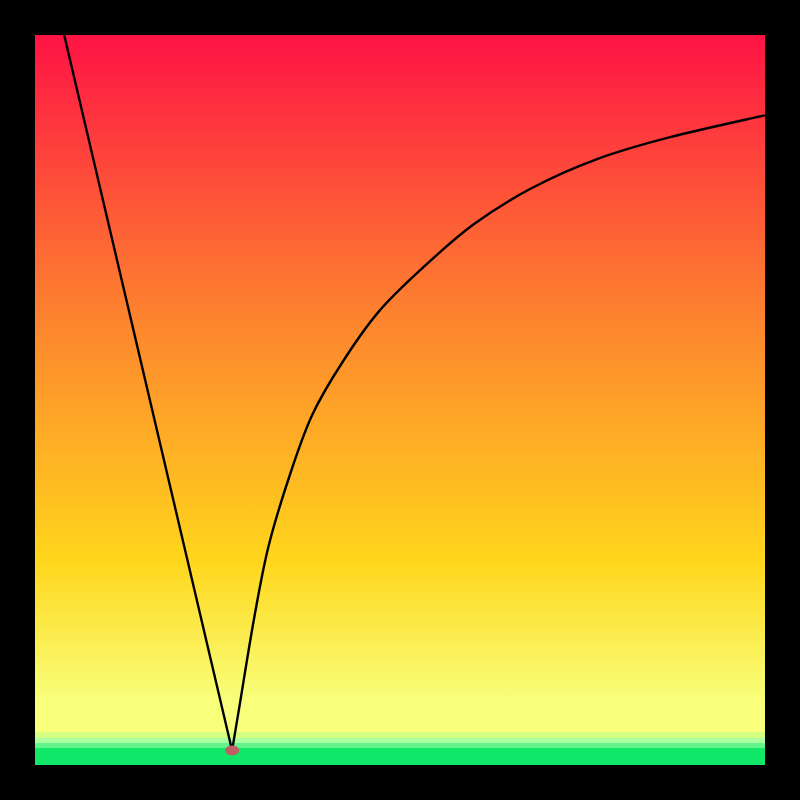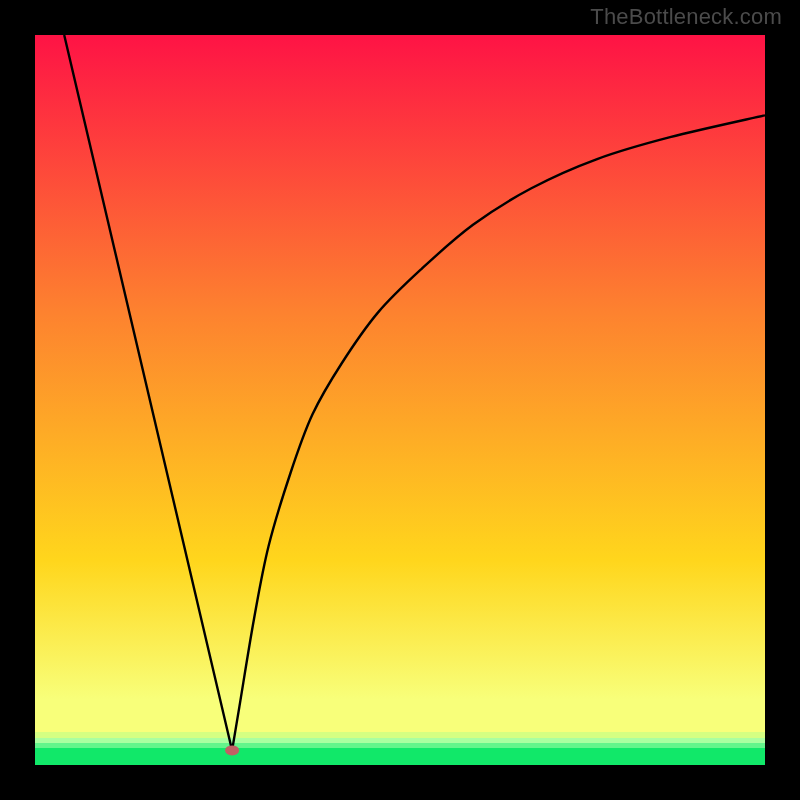--- a/index.html
+++ b/index.html
@@ -36,21 +36,20 @@
   }
   .plot-area svg {
     display: block;
   }
 </style>
 </head>
 <body>
 
 <div class="outer">
 
-  <div class="watermark">TheBottleneck.com</div>
 
   <div class="plot-area">
     <svg id="chart-svg" width="730" height="730" viewBox="0 0 730 730">
       <defs>
         <linearGradient id="bg-grad" x1="0" y1="0" x2="0" y2="1">
           <stop id="g0" offset="0%" stop-color="#fe1345"></stop>
           <stop id="g1" offset="38%" stop-color="#fd822f"></stop>
           <stop id="g2" offset="72%" stop-color="#ffd61c"></stop>
           <stop id="g3" offset="91%" stop-color="#f8ff7a"></stop>
           <stop id="g4" offset="100%" stop-color="#f8ff7a"></stop>

